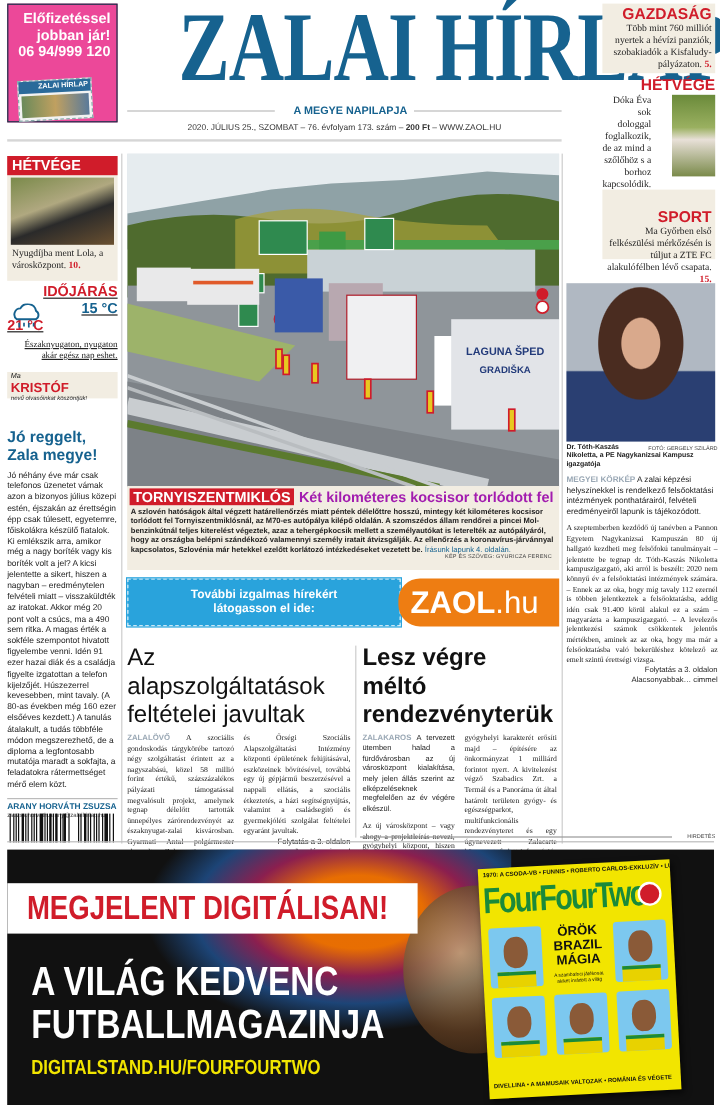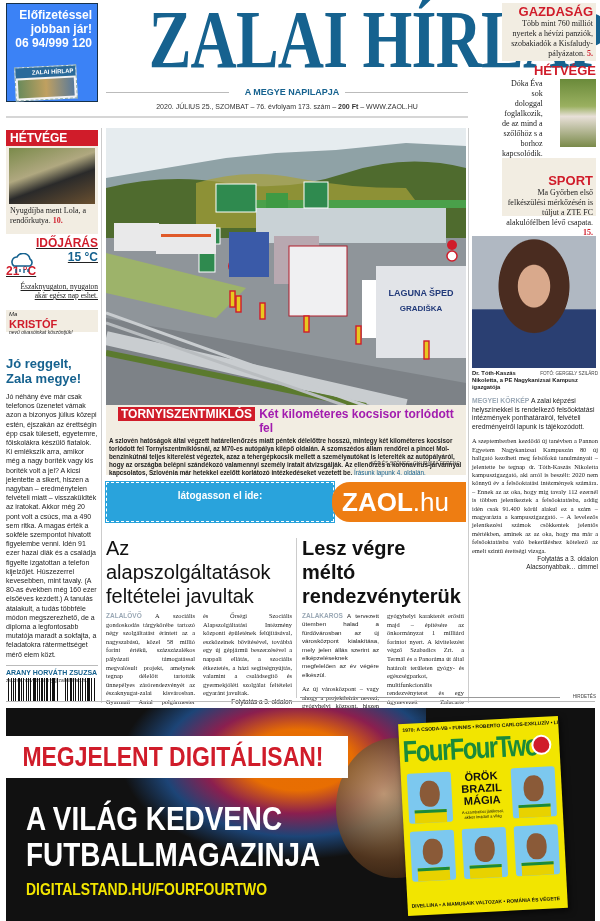--- a/index.html
+++ b/index.html
@@ -3,21 +3,21 @@
 <meta charset="utf-8">
 <style>
   * { box-sizing: border-box; margin: 0; padding: 0; }
   html, body { width: 600px; height: 921px; overflow: hidden; background: #fff; }
   body { position: relative; font-family: "Liberation Serif", serif; color: #222; }
   .abs { position: absolute; }
   .sans { font-family: "Liberation Sans", sans-serif; }
   .serif { font-family: "Liberation Serif", serif; }
 
   
-  #sub-ad { left: 6px; top: 3px; width: 92px; height: 99px; background: #3b82f6; border: 1px solid #163149; color: #fff; text-align: right; padding: 4px 5px 0 0; }
+  #sub-ad { left: 6px; top: 3px; width: 92px; height: 99px; background: #ec4899; border: 1px solid #163149; color: #fff; text-align: right; padding: 4px 5px 0 0; }
   #sub-ad .l1 { font: bold 12px/14px "Liberation Sans", sans-serif; }
   #sub-ad .l2 { font: bold 12px/14px "Liberation Sans", sans-serif; color: #fff; }
   #sub-ad .mini { position: absolute; left: 8px; top: 62px; width: 62px; height: 34px; background: #f2f2f2; border: 1px dashed #8aa; transform: rotate(-3deg); }
   #sub-ad .mini .mh { background: #2a6a9a; color: #fff; font: bold 6px/8px "Liberation Sans", sans-serif; padding: 1px 2px; }
   #sub-ad .mini .mp { margin: 2px; height: 18px; background: linear-gradient(90deg,#6a8a5a,#c0a060,#5a7a9a); }
 
   
   #mast-title { left: 106px; top: -4px; width: 388px; text-align: center; font: bold 82px/88px "Liberation Serif", serif; color: #16628f; letter-spacing: -1px; transform: scaleX(0.78); transform-origin: center top; white-space: nowrap; }
   #mast-sub { left: 106px; top: 87px; width: 362px; display: flex; align-items: center; gap: 6px; }
   #mast-sub .rule { flex: 1; height: 1px; background: #bbb; }
@@ -57,21 +57,21 @@
   #editorial .author { font: bold 7px/9px "Liberation Sans", sans-serif; color: #16628f; margin-top: 6px; border-top: 1px solid #bbb; padding-top: 2px; }
   #editorial .email { font: 5px/7px "Liberation Sans", sans-serif; color: #444; }
   #barcode { left: 8px; top: 672px; width: 88px; height: 30px; display: flex; gap: 0; align-items: flex-end; }
   #barcode i { display: block; background: #111; height: 24px; }
 
   .vsep { width: 1px; background: #ccc; }
 
   
   #main-photo { left: 106px; top: 128px; width: 360px; height: 278px; overflow: hidden; background: #dfe6ea; }
   #caption-bar { left: 106px; top: 405px; width: 360px; height: 70px; background: #f2ede2; }
-  #caption-bar .headrow { display: flex; align-items: flex-start; gap: 4px; padding: 2px 0 0 12px; }
+  #caption-bar .headrow { display: flex; align-items: center; gap: 4px; padding: 2px 0 0 2px; }
   #caption-bar .loc { background: #d01c2a; color: #fff; font: bold 12px/14px "Liberation Sans", sans-serif; padding: 0 3px; }
   #caption-bar .ttl { font: bold 12px/14px "Liberation Sans", sans-serif; color: #a21caf; }
   #caption-bar .body { font: bold 6.3px/8px "Liberation Sans", sans-serif; color: #222; padding: 2px 3px; }
   #caption-bar .body .more { font-weight: normal; color: #16628f; }
   #caption-bar .credit { position: absolute; right: 6px; bottom: 8px; font: 4.6px/6px "Liberation Sans", sans-serif; color: #444; letter-spacing: .2px; }
 
   
   #zaol-banner { left: 106px; top: 482px; width: 360px; height: 40px; display: flex; }
   #zaol-banner .left { flex: 0 0 228px; background: #29a3dc; border: 1px dashed #fff; outline: 1px solid #29a3dc; color: #fff; font: bold 10px/12px "Liberation Sans", sans-serif; text-align: center; padding-top: 7px; }
   #zaol-banner .right { flex: 1; background: #ee7d12; color: #fff; border-radius: 18px 0 0 18px; font: bold 26px/40px "Liberation Sans", sans-serif; padding-left: 10px; margin-left: -2px; }
@@ -153,21 +153,21 @@
   </div>
 </div>
 <div class="abs teaser-box" style="left:502px;top:158px;width:94px;height:58px;padding:16px 3px">
   <div class="red-kicker">SPORT</div>
   <div class="teaser-text"><span>Ma Győrben első felkészülési mérkőzésén is túljut a ZTE FC alakulófélben lévő csapata.</span> <span class="pg">15.</span></div>
 </div>
 
 <div id="left-hetvege" class="abs">
   <div class="kick">HÉTVÉGE</div>
   <div class="photo"></div>
-  <div class="txt"><span>Nyugdíjba ment Lola, a rendőrkutya.</span> <span class="pg">10.</span></div>
+  <div class="txt"><span>Nyugdíjba ment Lola, a városközpont.</span> <span class="pg">10.</span></div>
 </div>
 
 <div id="weather" class="abs">
   <svg class="cloud" viewBox="0 0 28 22">
     <path d="M6 13 a5 5 0 0 1 3-9 a7 7 0 0 1 13 2 a4 4 0 0 1 0 7 z" fill="none" stroke="#16628f" stroke-width="1.6"></path>
     <g stroke="#16628f" stroke-width="1.4">
         <line x1="8" y1="16" x2="8" y2="20"></line>
         <line x1="12" y1="16" x2="12" y2="19"></line>
         <line x1="16" y1="16" x2="16" y2="20"></line>
         <line x1="20" y1="16" x2="20" y2="19"></line>
@@ -285,20 +285,21 @@
   <div class="headrow">
     <span class="loc">TORNYISZENTMIKLÓS</span>
     <span class="ttl">Két kilométeres kocsisor torlódott fel</span>
   </div>
   <div class="body"><span>A szlovén hatóságok által végzett határellenőrzés miatt péntek délelőttre hosszú, mintegy két kilométeres kocsisor torlódott fel Tornyiszentmiklósnál, az M70-es autópálya kilépő oldalán. A szomszédos állam rendőrei a pincei Mol-benzinkútnál teljes kiterelést végeztek, azaz a tehergépkocsik mellett a személyautókat is leterelték az autópályáról, hogy az országba belépni szándékozó valamennyi személy iratait átvizsgálják. Az ellenőrzés a koronavírus-járvánnyal kapcsolatos, Szlovénia már hetekkel ezelőtt korlátozó intézkedéseket vezetett be.</span> <span class="more">Írásunk lapunk 4. oldalán.</span></div>
   <div class="credit">KÉP ÉS SZÖVEG: GYURICZA FERENC</div>
 </div>
 
 <div id="zaol-banner" class="abs">
   <div class="left">
+    <div>További izgalmas hírekért</div>
     <div>látogasson el ide:</div>
   </div>
   <div class="right"><span>ZAOL</span><span class="hu">.hu</span></div>
 </div>
 
 <div class="abs art" style="left:106px;top:536px;width:186px">
   <h3>Az alapszolgáltatások feltételei javultak</h3>
   <div class="cols">
     <div class="col"><span class="kick">ZALALÖVŐ</span> <span>A szociális gondoskodás tárgykörébe tartozó négy szolgáltatást érintett az a nagyszabású, közel 58 millió forint értékű, százszázalékos pályázati támogatással megvalósult projekt, amelynek tegnap délelőtt tartották ünnepélyes zárórendezvényét az északnyugat-zalai kisvárosban. Gyarmati Antal polgármester elmondta: a Zalamenti</span></div>
     <div class="col"><span>és Őrségi Szociális Alapszolgáltatási Intézmény központi épületének felújításával, eszközeinek bővítésével, továbbá egy új gépjármű beszerzésével a nappali ellátás, a szociális étkeztetés, a házi segítségnyújtás, valamint a családsegítő és gyermekjóléti szolgálat feltételei egyaránt javultak.</span>

